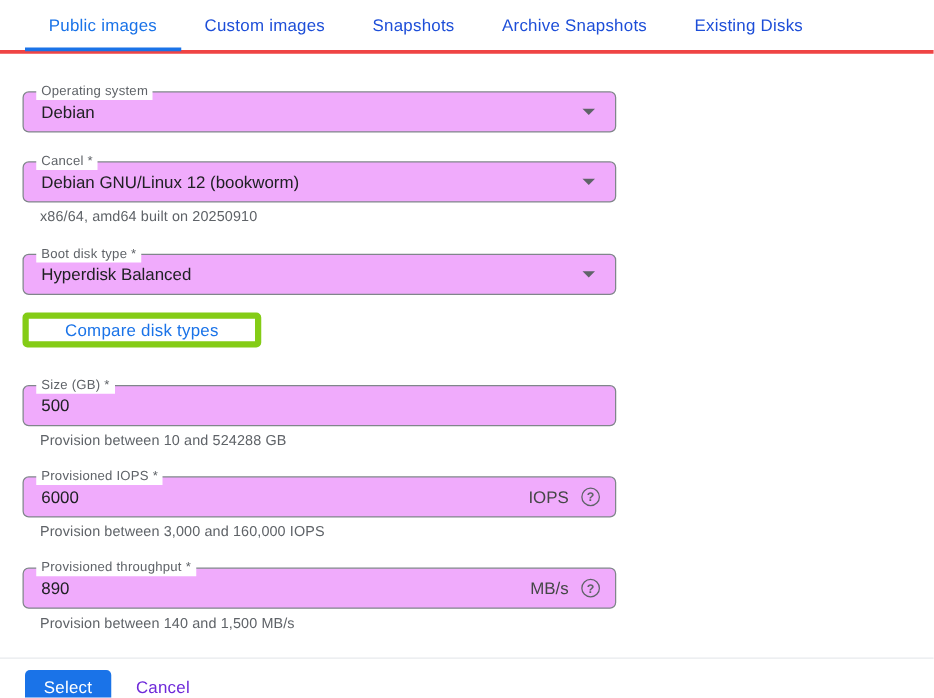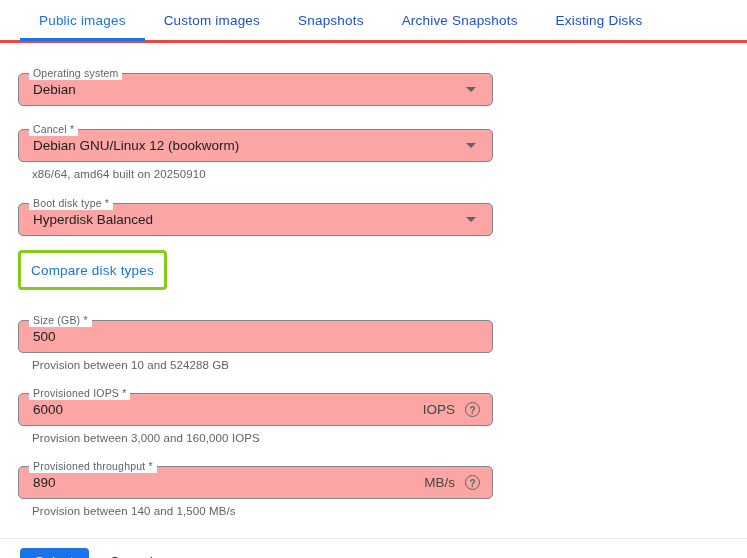--- a/index.html
+++ b/index.html
@@ -35,21 +35,21 @@
 
   
   .content { padding-left: 18px; }
 
   .field {
     position: relative;
     width: 475px;
     height: 33px;
     border: 1px solid #80868b;
     border-radius: 5px;
-    background: #fca5a5;
+    background: #f0abfc;
     display: flex;
     align-items: center;
   }
   .flabel {
     position: absolute;
     top: -7px; left: 10px;
     background: #fff;
     padding: 0 4px;
     font-size: 10.5px;
     color: #5f6368;
@@ -114,24 +114,24 @@
 
   .mt-os   { margin-top: 30px; }
   .mt-ver  { margin-top: 23px; }
   .mt-boot { margin-top: 23px; }
   .mt-size { margin-top: 30px; }
   .mt-gap  { margin-top: 22px; }
 
   .compare-btn {
     display: inline-block;
     margin-top: 14px;
-    height: 40px;
-    padding: 0 10px;
+    height: 28px;
+    padding: 0 29px;
     background: #fff;
-    border: 3px solid #84cc16;
+    border: 5px solid #84cc16;
     border-radius: 4px;
     color: #1a73e8;
     font-family: inherit;
     font-size: 13.5px;
     font-weight: 500;
     letter-spacing: .2px;
     cursor: pointer;
   }
 
   
@@ -154,27 +154,26 @@
     color: #fff;
     font-family: inherit;
     font-size: 13.5px;
     font-weight: 500;
     letter-spacing: .2px;
     cursor: pointer;
   }
   .cancel-btn {
     margin-left: 20px;
     background: none; border: none;
-    color: #0f172a;
-    font-family: inherit;
-    font-size: 13.5px;
-    font-weight: 500;
-    letter-spacing: .2px;
-    cursor: pointer;
-    font-style: italic;
+    color: #6d28d9;
+    font-family: inherit;
+    font-size: 13.5px;
+    font-weight: 500;
+    letter-spacing: .2px;
+    cursor: pointer;
   }
 </style>
 </head>
 <body>
 
 <div class="page">
 
   <div class="tabbar">
     <div class="tab active">Public images</div>
     <div class="tab">Custom images</div>

